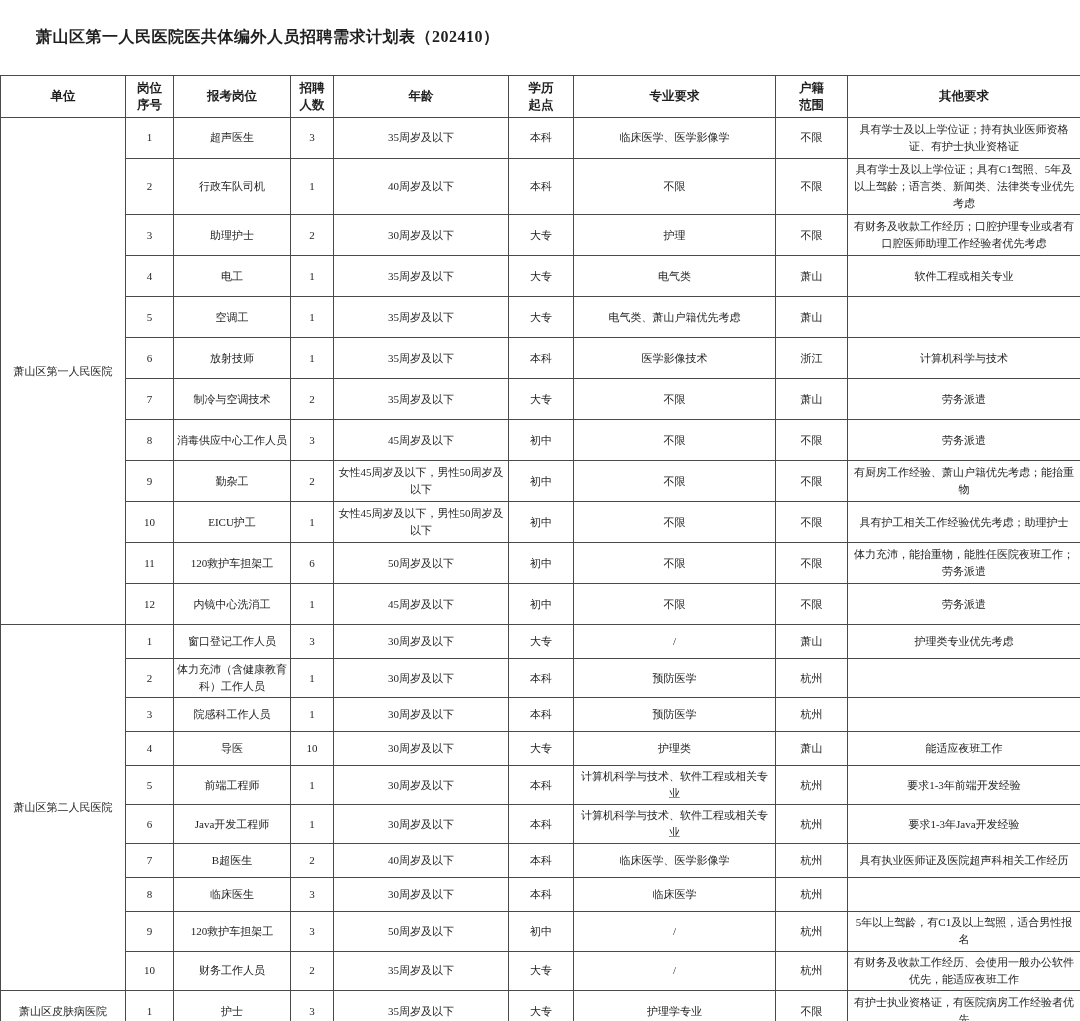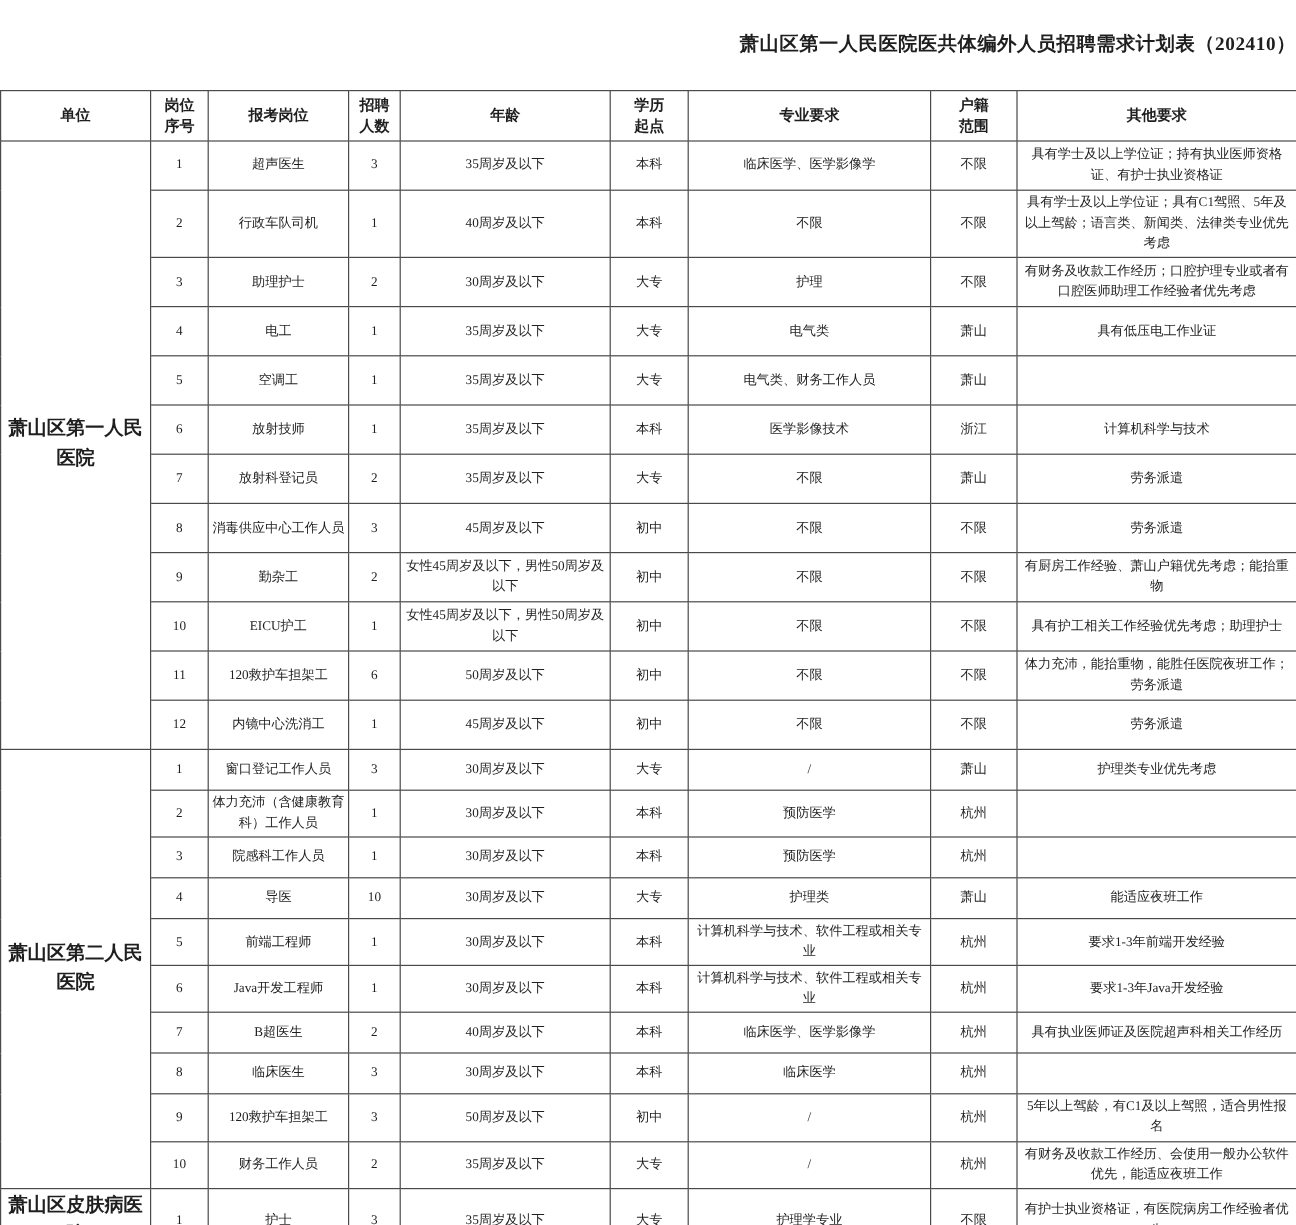--- a/index.html
+++ b/index.html
@@ -7,21 +7,22 @@
     width: 1080px;
     background: #ffffff;
     font-family: "Liberation Serif", "DejaVu Serif", serif;
     color: #1f1f1f;
   }
   .page { width: 1080px; min-height: 1021px; background: #ffffff; }
   .title-wrap {
     height: 75px;
     display: flex;
     align-items: center;
-    justify-content: flex-end;
+    justify-content: flex-start;
+    padding-left: 36px;
   }
   .doc-title {
     font-size: 16px;
     font-weight: bold;
     letter-spacing: 0.5px;
   }
   table.recruit-table {
     width: 1080px;
     border-collapse: collapse;
     table-layout: fixed;
@@ -41,22 +42,22 @@
     line-height: 1.35;
   }
   .recruit-table td {
     font-size: 11px;
     line-height: 1.55;
   }
   tr.sec0 > td { height: 41px; }
   tr.sec1 > td { height: 34px; }
   tr.sec2 > td { height: 42px; }
   td.unit-cell {
-    font-weight: bold;
-    font-size: 16px;
+    font-weight: normal;
+    font-size: 11px;
   }
 </style>
 </head>
 <body>
 
 <div class="page">
   <div class="title-wrap">
     <div class="doc-title">萧山区第一人民医院医共体编外人员招聘需求计划表（202410）</div>
   </div>
 
@@ -122,45 +123,45 @@
           <td>有财务及收款工作经历；口腔护理专业或者有口腔医师助理工作经验者优先考虑</td>
         </tr>
         <tr class="sec0">
           <td>4</td>
           <td>电工</td>
           <td>1</td>
           <td>35周岁及以下</td>
           <td>大专</td>
           <td>电气类</td>
           <td>萧山</td>
-          <td>具有低压电工作业证</td>
+          <td>软件工程或相关专业</td>
         </tr>
         <tr class="sec0">
           <td>5</td>
           <td>空调工</td>
           <td>1</td>
           <td>35周岁及以下</td>
           <td>大专</td>
-          <td>电气类、财务工作人员</td>
+          <td>电气类、萧山户籍优先考虑</td>
           <td>萧山</td>
           <td></td>
         </tr>
         <tr class="sec0">
           <td>6</td>
           <td>放射技师</td>
           <td>1</td>
           <td>35周岁及以下</td>
           <td>本科</td>
           <td>医学影像技术</td>
           <td>浙江</td>
           <td>计算机科学与技术</td>
         </tr>
         <tr class="sec0">
           <td>7</td>
-          <td>放射科登记员</td>
+          <td>制冷与空调技术</td>
           <td>2</td>
           <td>35周岁及以下</td>
           <td>大专</td>
           <td>不限</td>
           <td>萧山</td>
           <td>劳务派遣</td>
         </tr>
         <tr class="sec0">
           <td>8</td>
           <td>消毒供应中心工作人员</td>

